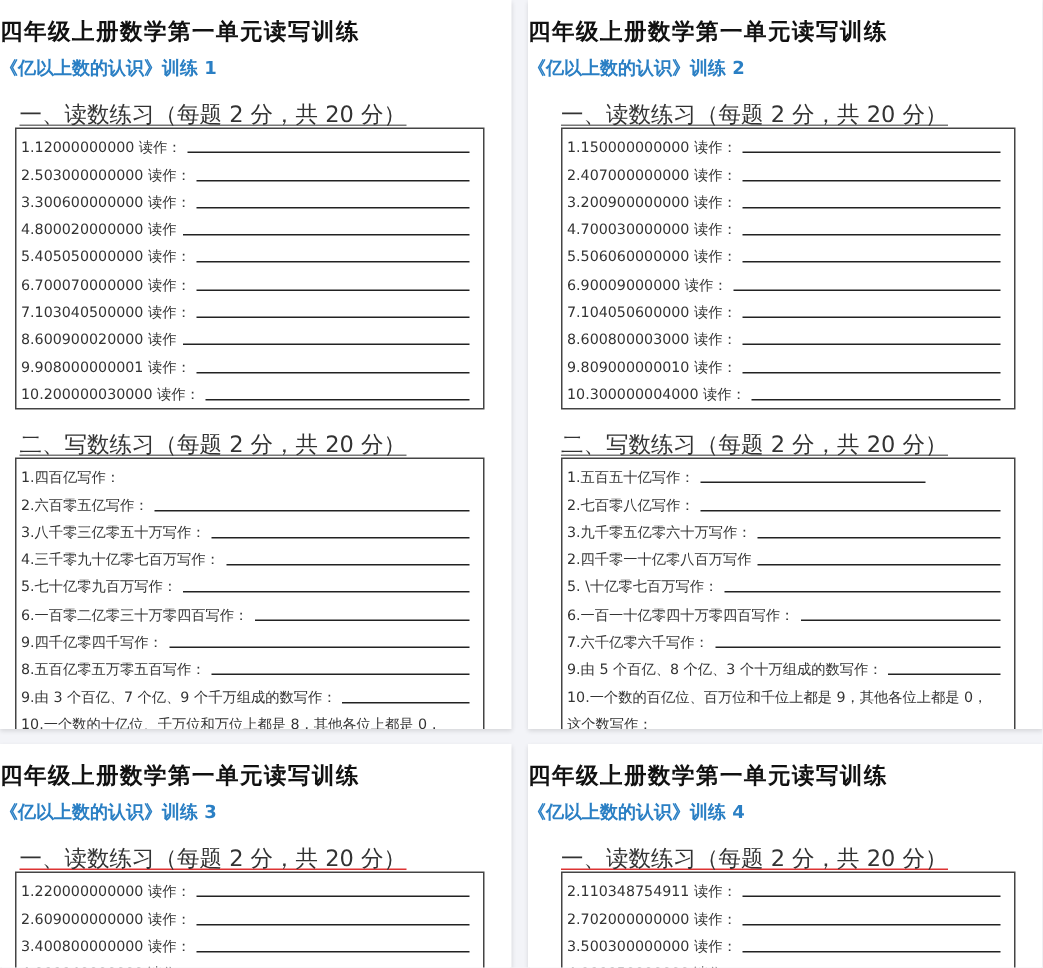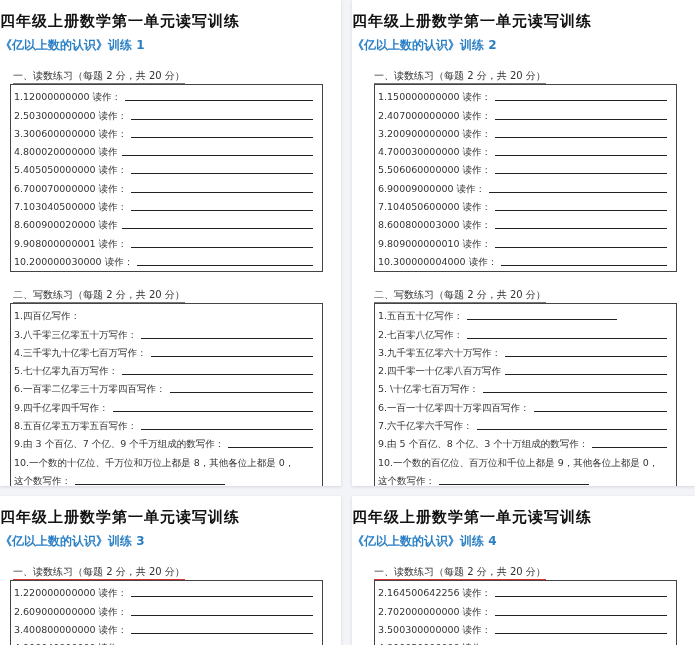--- a/index.html
+++ b/index.html
@@ -23,21 +23,21 @@
   .title {
     text-align:left; font-family:"DejaVu Serif", "Liberation Serif", serif;
     font-weight:bold; font-size:15px; color:#111;
     margin-top:11px; height:20px; line-height:20px; letter-spacing:1px;
   }
   .subtitle {
     color:#2a7fc4; font-size:12px; font-weight:bold;
     margin-top:6px; height:16px; line-height:16px;
   }
   .sec-head {
-    margin-left:13px; font-size:10px; color:#333; height:14px; line-height:14px;
+    margin-left:13px; font-size:15px; color:#333; height:14px; line-height:14px;
     display:inline-block; border-bottom:1px solid #777;
     margin-top:16px;
   }
   .p3 .sec-head, .p4 .sec-head { border-bottom:1.5px solid #d33; }
   .box {
     margin-left:10px; margin-right:18px; border:1.5px solid #444;
     padding:1px 3px 2px 3px;
   }
   .p2 .box, .p4 .box { margin-left:22px; }
   .row {
@@ -99,20 +99,24 @@
         <span class="q">10.200000030000 读作：</span>
         <span class="line"></span>
       </div>
   </div>
   <div class="sec-head">二、写数练习（每题 2 分，共 20 分）</div>
   <div class="box">
     <div class="row">
         <span class="q">1.四百亿写作：</span>
       </div>
     <div class="row">
+        <span class="q">2.六百零五亿写作：</span>
+        <span class="line"></span>
+      </div>
+    <div class="row">
         <span class="q">3.八千零三亿零五十万写作：</span>
         <span class="line"></span>
       </div>
     <div class="row">
         <span class="q">4.三千零九十亿零七百万写作：</span>
         <span class="line"></span>
       </div>
     <div class="row">
         <span class="q">5.七十亿零九百万写作：</span>
         <span class="line"></span>
@@ -256,21 +260,21 @@
       </div>
   </div>
 </div>
 
 <div class="page p4">
   <div class="title">四年级上册数学第一单元读写训练</div>
   <div class="subtitle">《亿以上数的认识》训练 4</div>
   <div class="sec-head" style="margin-left:22px">一、读数练习（每题 2 分，共 20 分）</div>
   <div class="box">
     <div class="row">
-        <span class="q">2.164500642256 读作：</span>
+        <span class="q">2.110348754911 读作：</span>
         <span class="line"></span>
       </div>
     <div class="row">
         <span class="q">2.702000000000 读作：</span>
         <span class="line"></span>
       </div>
     <div class="row">
         <span class="q">3.500300000000 读作：</span>
         <span class="line"></span>
       </div>

